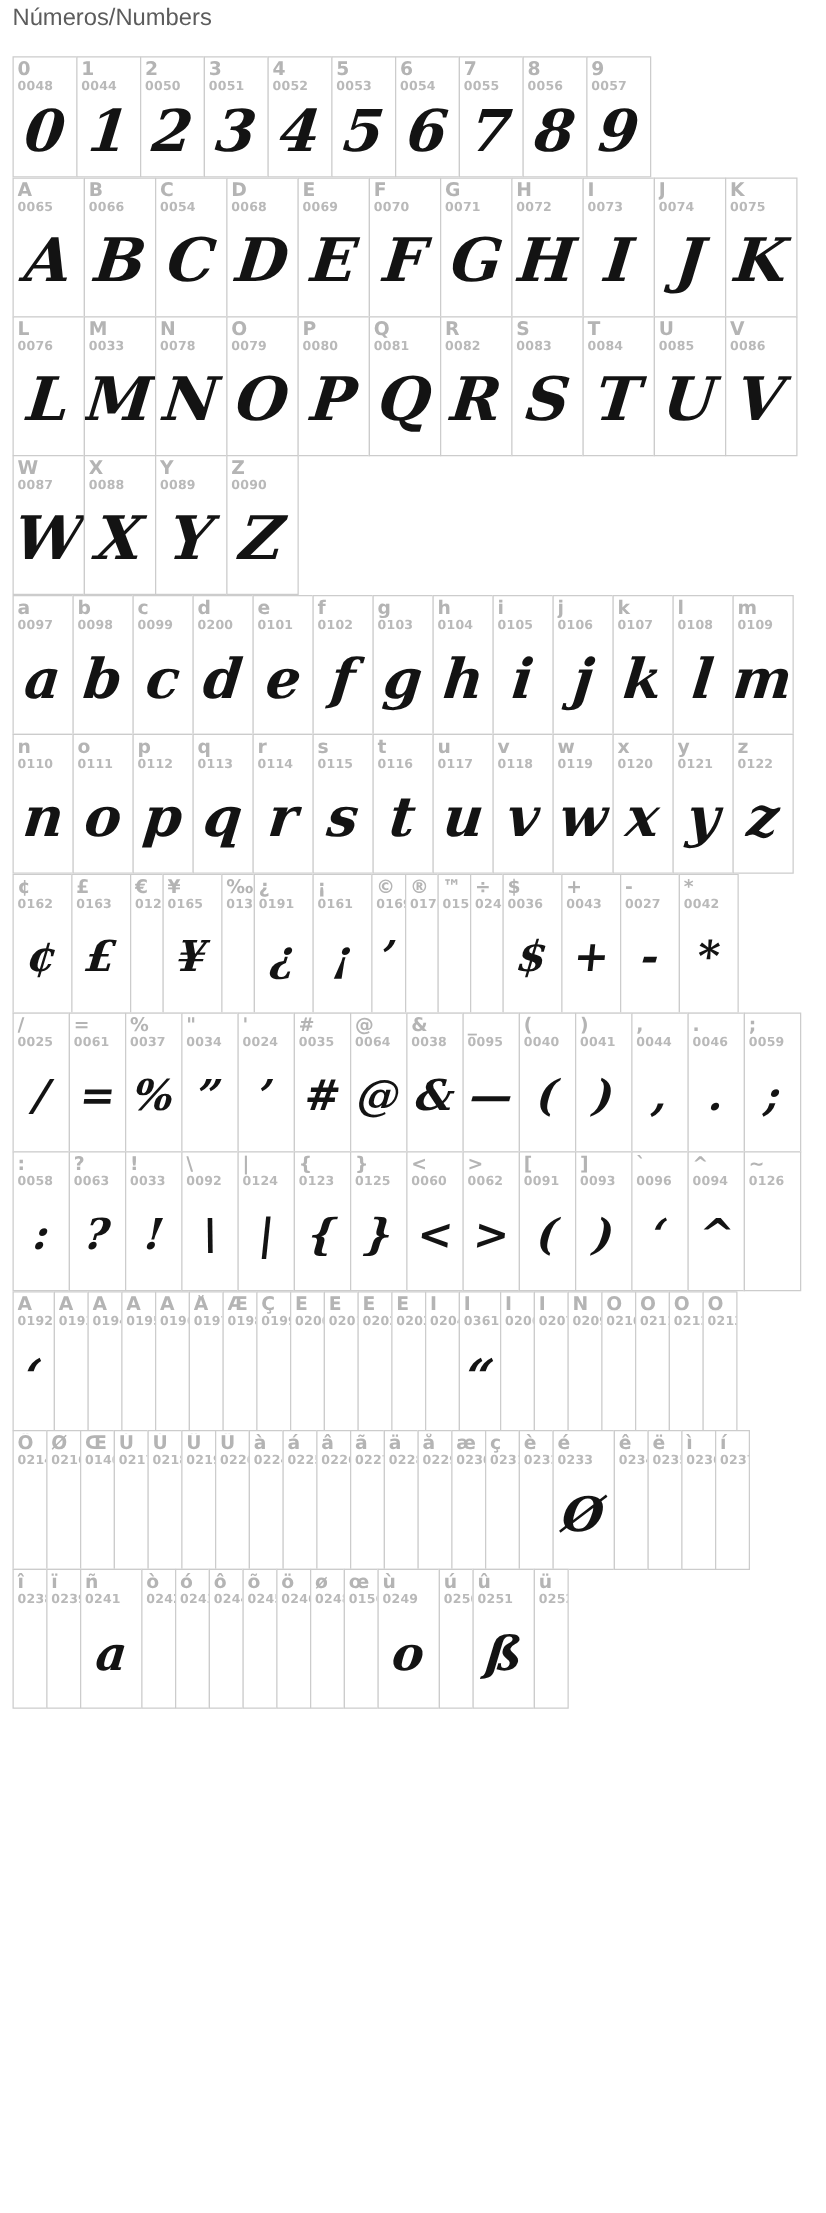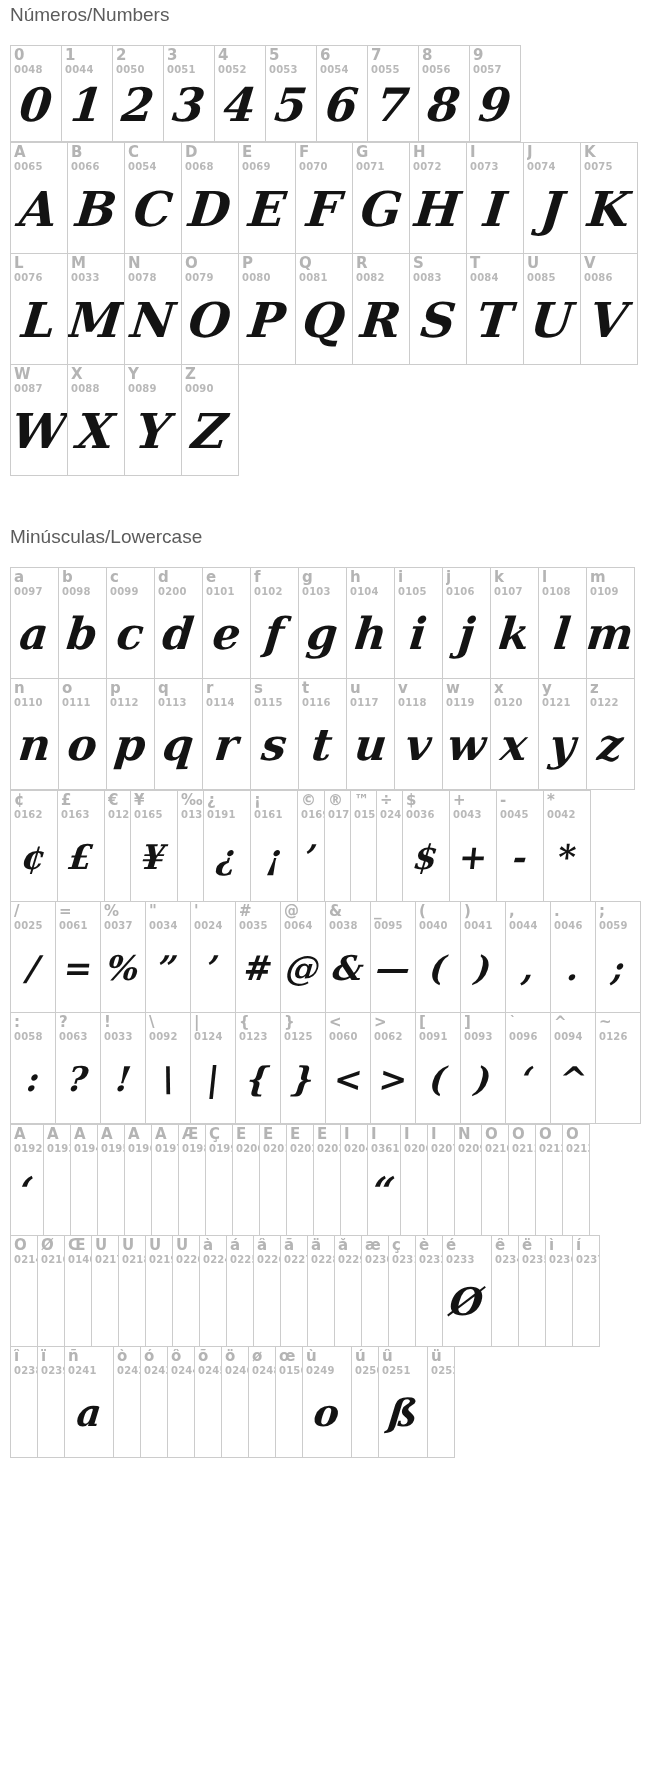--- a/index.html
+++ b/index.html
@@ -370,21 +370,20 @@
               <div class="code">0090</div>
             </div>
             <div class="glyphbox">
               <div class="glyph">Z</div>
             </div>
           </div>
         </div>
       </div>
     </section>
     <section class="section">
-      <h2 class="section-title">Minúsculas/Lowercase</h2>
       <div class="glyph-table">
         <div class="row k-lower">
           <div class="cell" style="width: 49px;">
             <div class="labels">
               <div class="ch">a</div>
               <div class="code">0097</div>
             </div>
             <div class="glyphbox">
               <div class="glyph">a</div>
             </div>
@@ -735,21 +734,21 @@
               <div class="ch">+</div>
               <div class="code">0043</div>
             </div>
             <div class="glyphbox">
               <div class="glyph">+</div>
             </div>
           </div>
           <div class="cell" style="width: 48px;">
             <div class="labels">
               <div class="ch">-</div>
-              <div class="code">0045</div>
+              <div class="code">0027</div>
             </div>
             <div class="glyphbox">
               <div class="glyph">-</div>
             </div>
           </div>
           <div class="cell" style="width: 48px;">
             <div class="labels">
               <div class="ch">*</div>
               <div class="code">0042</div>
             </div>

